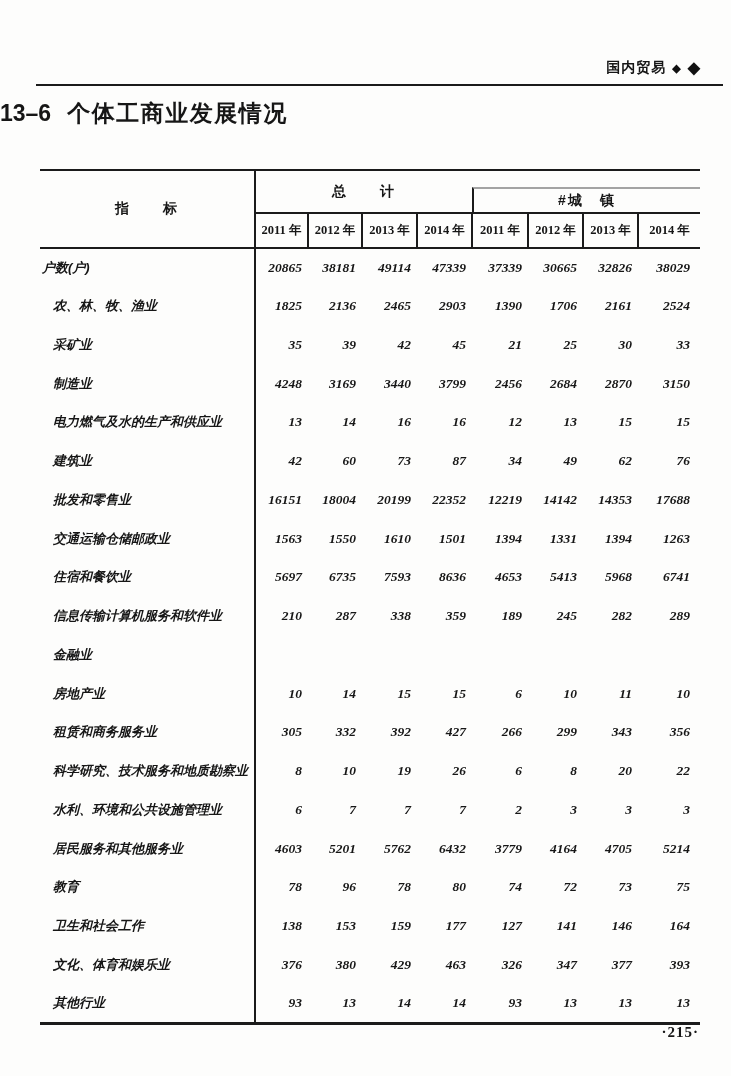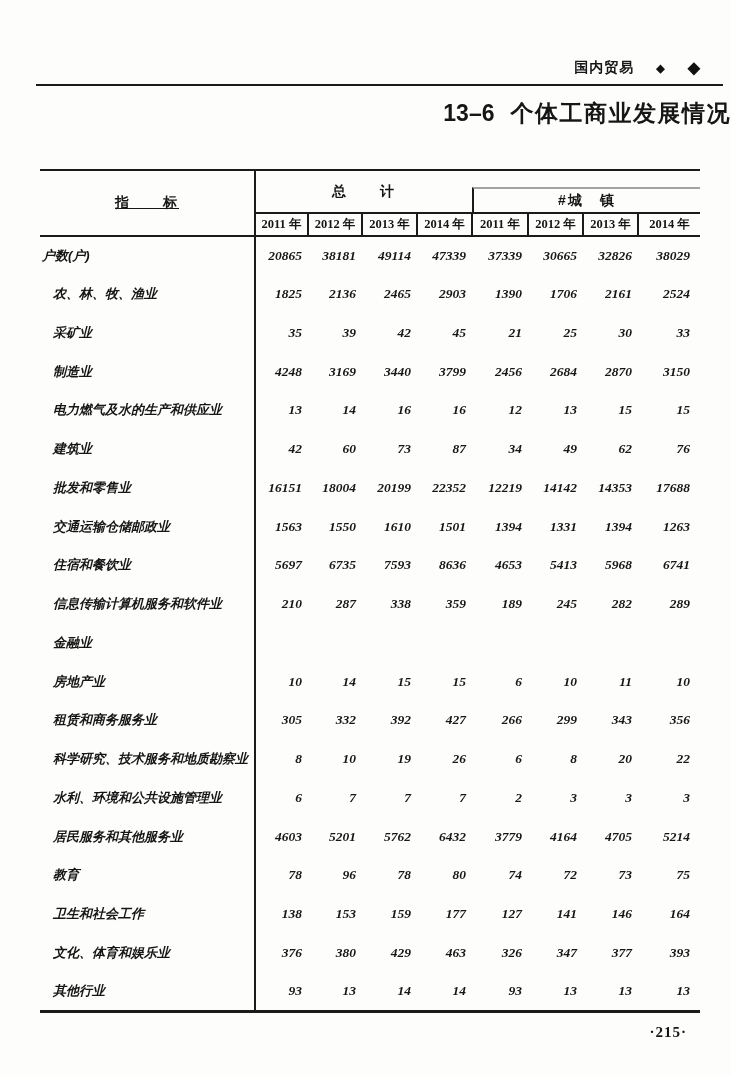--- a/index.html
+++ b/index.html
@@ -10,63 +10,63 @@
     color:#161616;
     position:relative;
     overflow:hidden;
   }
   .page{position:absolute;inset:0;}
 
   
   .corner{
     position:absolute;top:59px;right:30px;
     font-size:14px;font-weight:700;letter-spacing:1px;
-    display:flex;align-items:center;gap:22px;
+    display:flex;align-items:center;gap:6px;
   }
   .diamond{color:#111;line-height:1;}
   .diamond.small{font-size:11px;}
   .diamond.large{font-size:16px;}
   .head-rule{
     position:absolute;top:84px;left:36px;width:687px;height:2px;
     background:#1b1b1b;
   }
 
   
   .title{
     position:absolute;top:98px;left:0;width:100%;
-    text-align:right;
+    text-align:left;
     font-size:23px;font-weight:900;letter-spacing:1.5px;
   }
   .title .no{margin-right:16px;letter-spacing:0;}
 
   
   .tbl-wrap{position:absolute;left:40px;top:169px;width:660px;}
   table{
     width:660px;border-collapse:collapse;table-layout:fixed;
     border-top:2px solid #1b1b1b;
     border-bottom:3px solid #1b1b1b;
   }
   th,td{padding:0;margin:0;font-weight:700;}
   .ind-h{
     border-right:2px solid #1b1b1b;
     border-bottom:2px solid #1b1b1b;
     text-align:center;vertical-align:middle;
-    font-size:14px;letter-spacing:2px;text-decoration:underline;
+    font-size:14px;letter-spacing:2px;
   }
   .grp{height:41px;vertical-align:middle;text-align:center;
     font-size:14px;border-bottom:2px solid #1b1b1b;}
   .grp.total{letter-spacing:2px;}
   .grp.urban{position:relative;padding:0;}
   .urban-inner{
     position:absolute;left:0;right:0;top:16px;bottom:0;
     border-top:2px solid #a3a3a3;border-left:2px solid #1b1b1b;
     display:flex;align-items:center;justify-content:center;
     font-size:14px;letter-spacing:2px;
   }
-  tr.yrrow{height:23px;}
+  tr.yrrow{height:35px;}
   th.yr{
     border-bottom:2px solid #1b1b1b;border-left:2px solid #1b1b1b;
     font-size:12.5px;text-align:center;vertical-align:middle;
     font-family:"Liberation Serif","Liberation Sans",serif;
     white-space:nowrap;
   }
   tbody tr{height:38.75px;font-style:italic;}
   td.label{
     border-right:2px solid #1b1b1b;
     font-size:13px;vertical-align:middle;white-space:nowrap;
@@ -74,21 +74,21 @@
   }
   td.label.ind{padding-left:13px;}
   td.num{
     font-family:"Liberation Serif",serif;
     font-size:13.5px;text-align:right;vertical-align:middle;
     padding-right:6px;white-space:nowrap;
   }
   td.num.last{padding-right:10px;}
 
   .pageno{
-    position:absolute;top:1024px;right:44px;
+    position:absolute;top:1024px;right:32px;
     font-family:"Liberation Serif",serif;
     font-size:15px;font-weight:700;letter-spacing:1px;
   }
 </style>
 </head>
 <body>
 
 <div class="page">
 
   <div class="corner">

